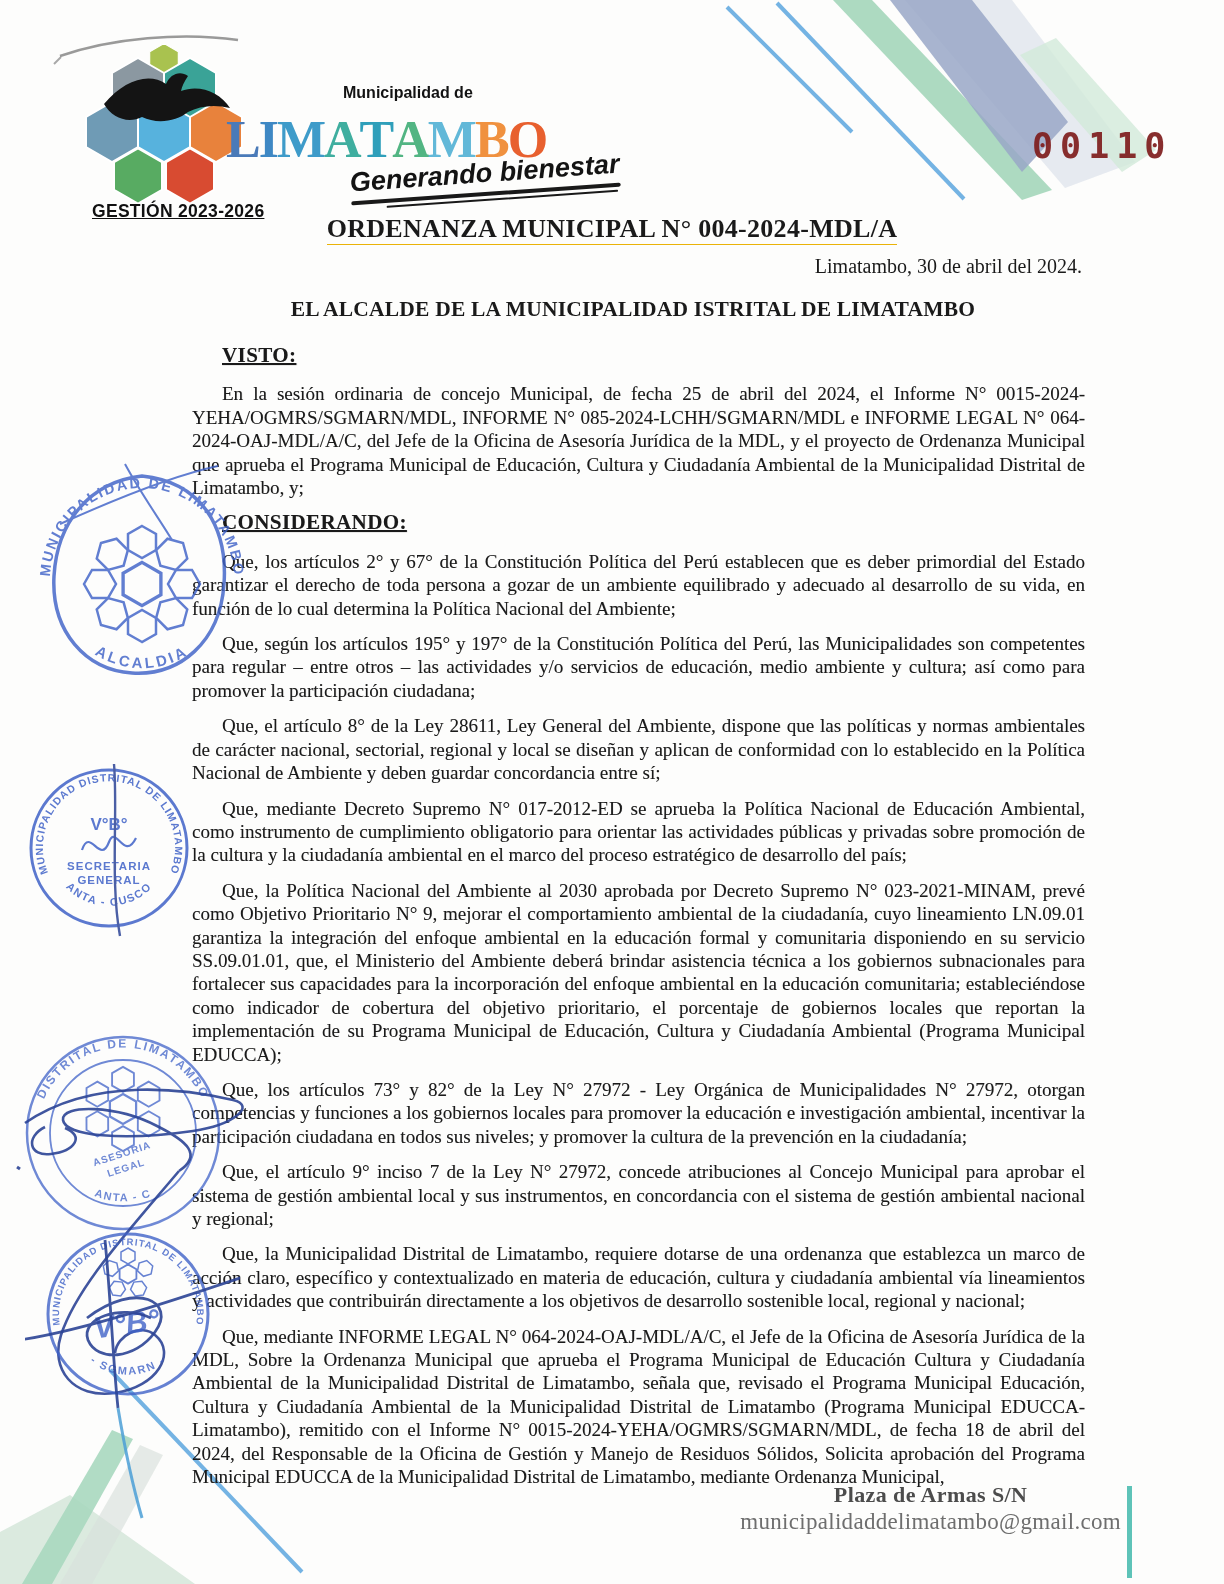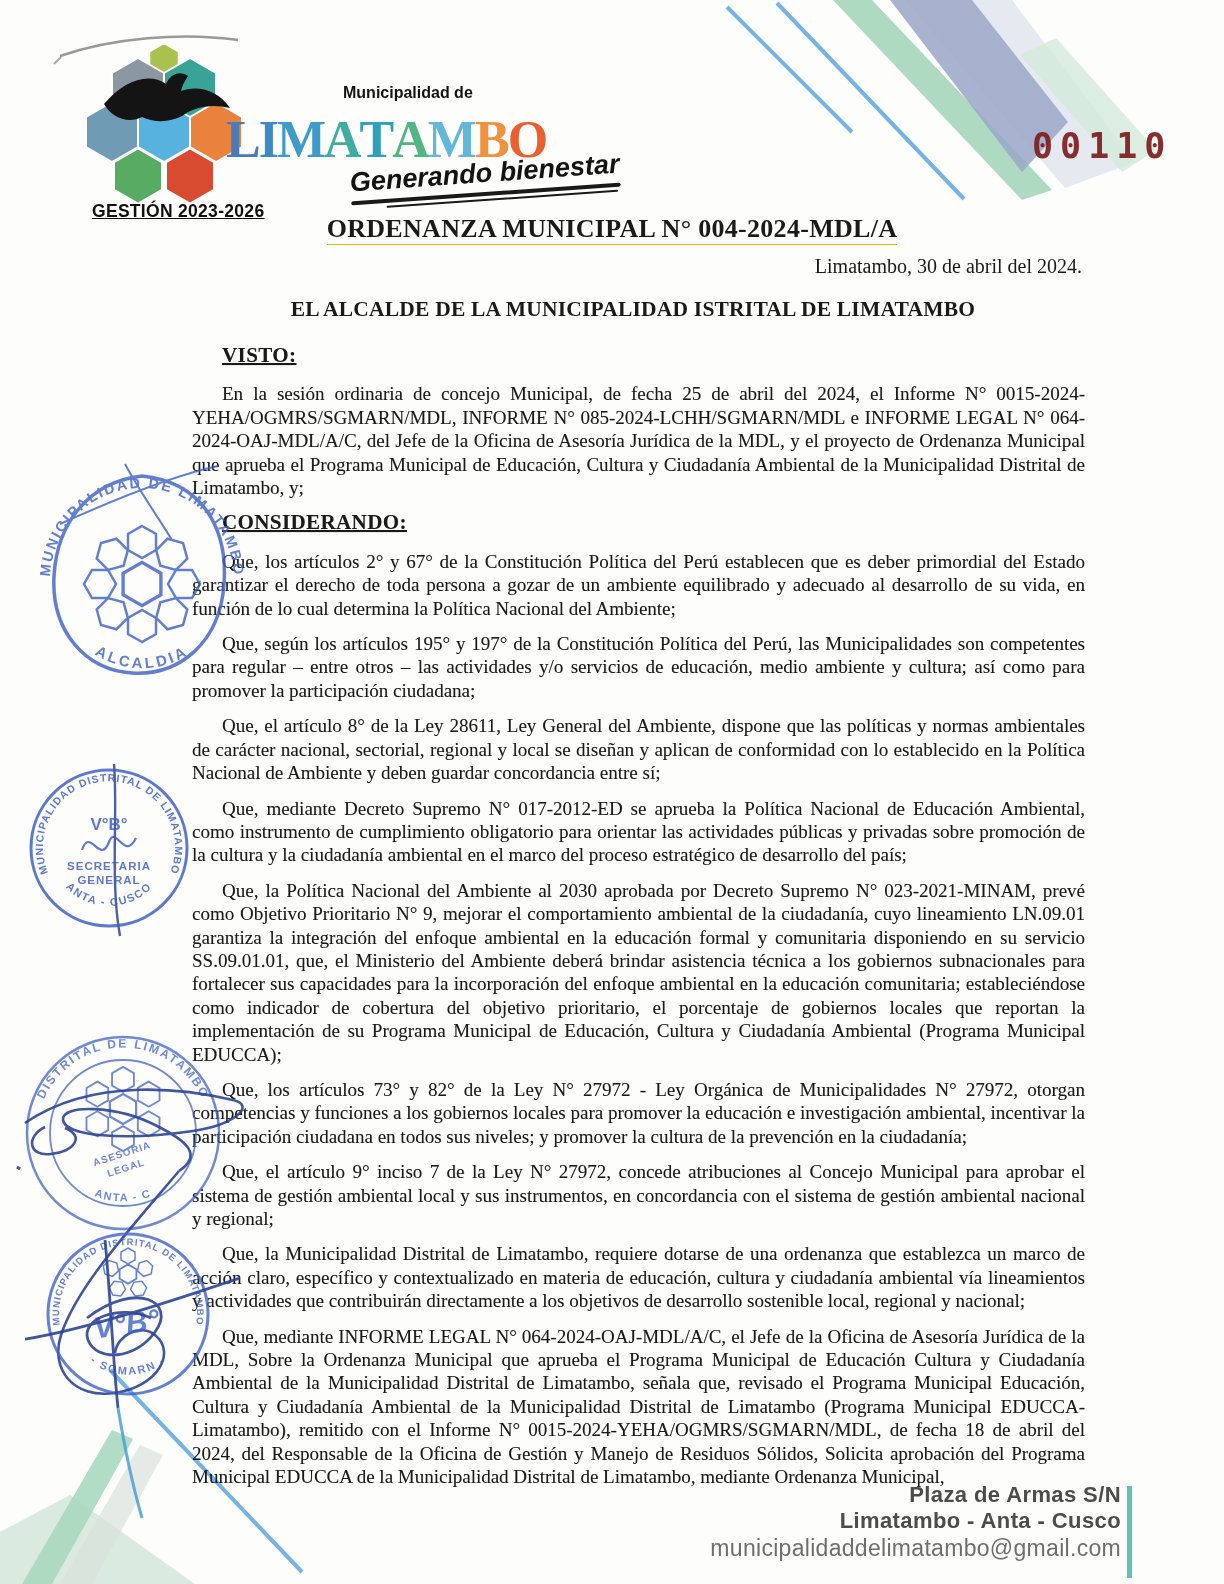--- a/index.html
+++ b/index.html
@@ -27,21 +27,21 @@
   .doc-heading{top:297px;left:0;width:100%;text-align:center;font-size:21.5px;font-weight:700;letter-spacing:.2px;padding-left:21px;}
 
   .body-text{top:344px;left:192px;width:893px;font-size:19px;line-height:23.4px;text-align:justify;
              text-shadow:.3px .3px 0 rgba(0,0,0,.28);}
   .body-text p{margin:8px 0 12px 0;text-indent:30px;}
   .sec-label{font-weight:700;font-size:21px;text-decoration:underline;text-decoration-thickness:2px;
              margin:0 0 7px 30px;display:inline-block;text-indent:0;letter-spacing:.4px;}
   .lblwrap{margin:0 0 0 0;}
 
   
-  .footer{top:1482px;right:103px;text-align:right;font-family:Liberation Sans, sans-serif;color:#4c4c4c;line-height:1.2;}
+  .footer{top:1482px;right:103px;text-align:center;font-family:Liberation Serif, serif;color:#4c4c4c;line-height:1.2;}
   .footer .l1,.footer .l2{font-size:22px;font-weight:700;letter-spacing:.4px;}
   .footer .l3{font-size:23px;color:#6e6e6e;font-weight:400;margin-top:0;letter-spacing:.3px;}
   .footer-bar{top:1486px;left:1127px;width:5px;height:92px;background:#5ec3b8;}
 
   svg{display:block;}
   .stamp-text{font-family:"Liberation Sans",sans-serif;font-weight:700;}
 </style>
 </head>
 <body>
 
@@ -229,18 +229,17 @@
     <g fill="none" stroke="#2c4496" stroke-width="2.8" opacity=".9">
       <path d="M -5,118 C 60,108 150,78 218,55"></path>
       <path d="M 62,96 C 112,58 152,80 130,110 C 110,138 72,140 63,118 C 55,96 96,82 126,96"></path>
       <path d="M 80,18 C 86,80 88,140 93,186"></path>
     </g>
     <path d="M 93,186 C 100,228 106,258 117,296" fill="none" stroke="#4b9fd6" stroke-width="3" opacity=".85"></path>
   </svg>
 
   <div class="abs footer">
     <div class="l1">Plaza de Armas S/N</div>
-    <div class="l2">Limatambo - Anta - Cusco</div>
     <div class="l3">municipalidaddelimatambo@gmail.com</div>
   </div>
   <div class="abs footer-bar"></div>
 
 </div>
 
 </body></html>

